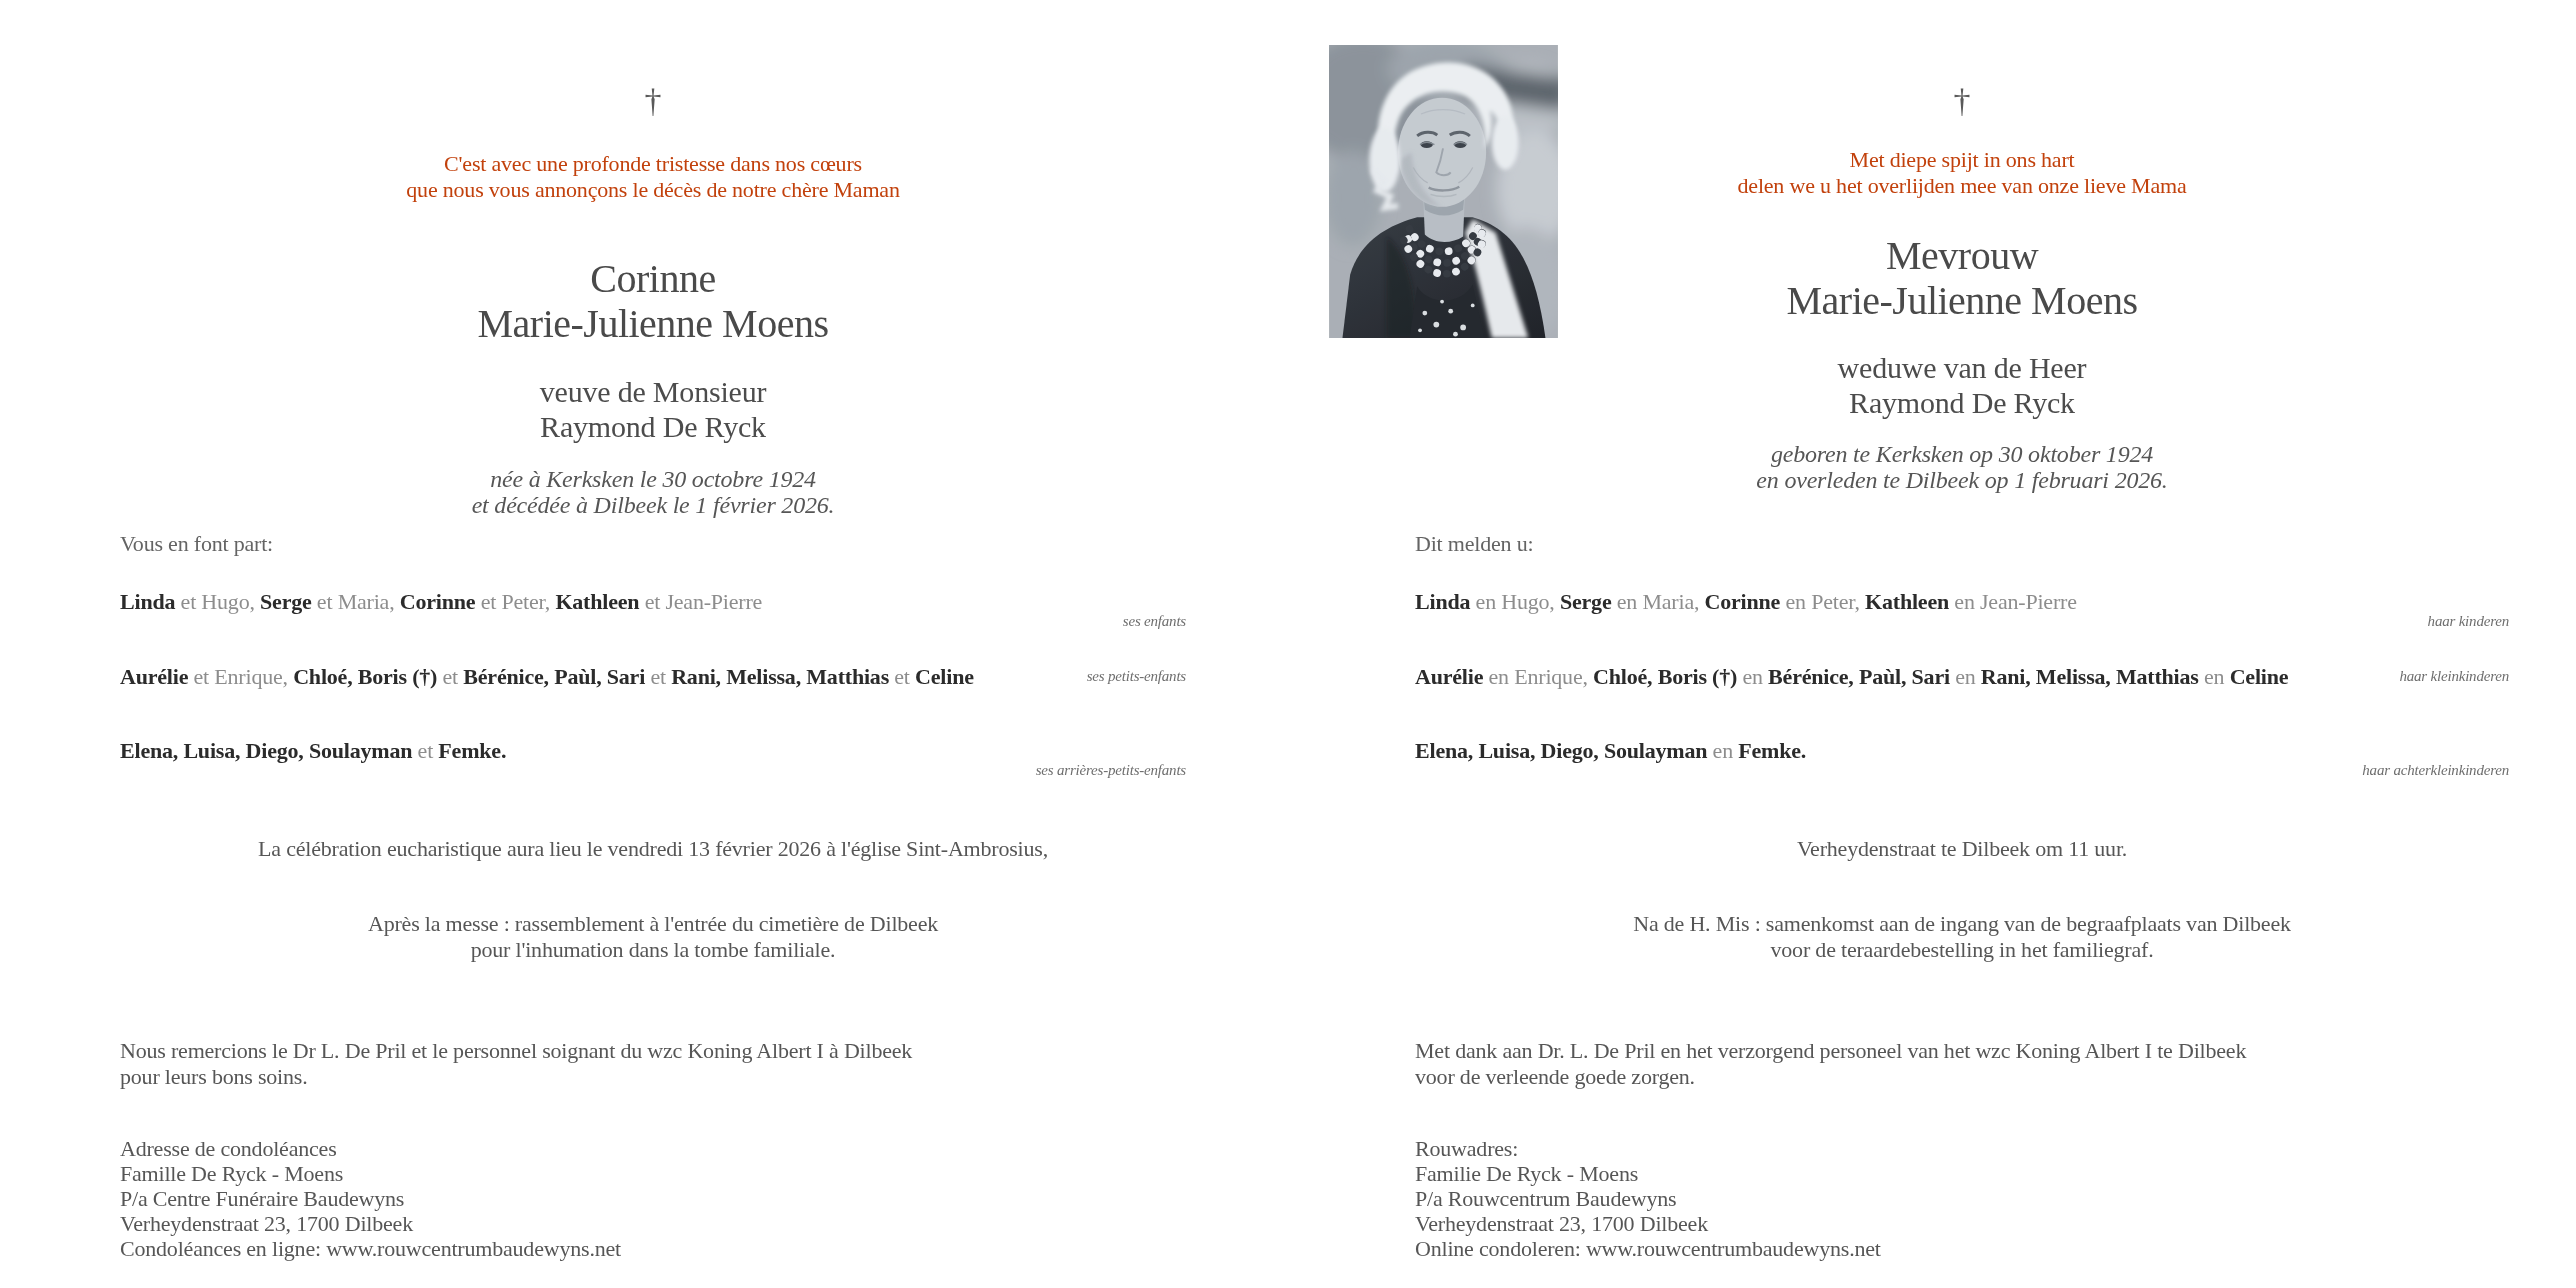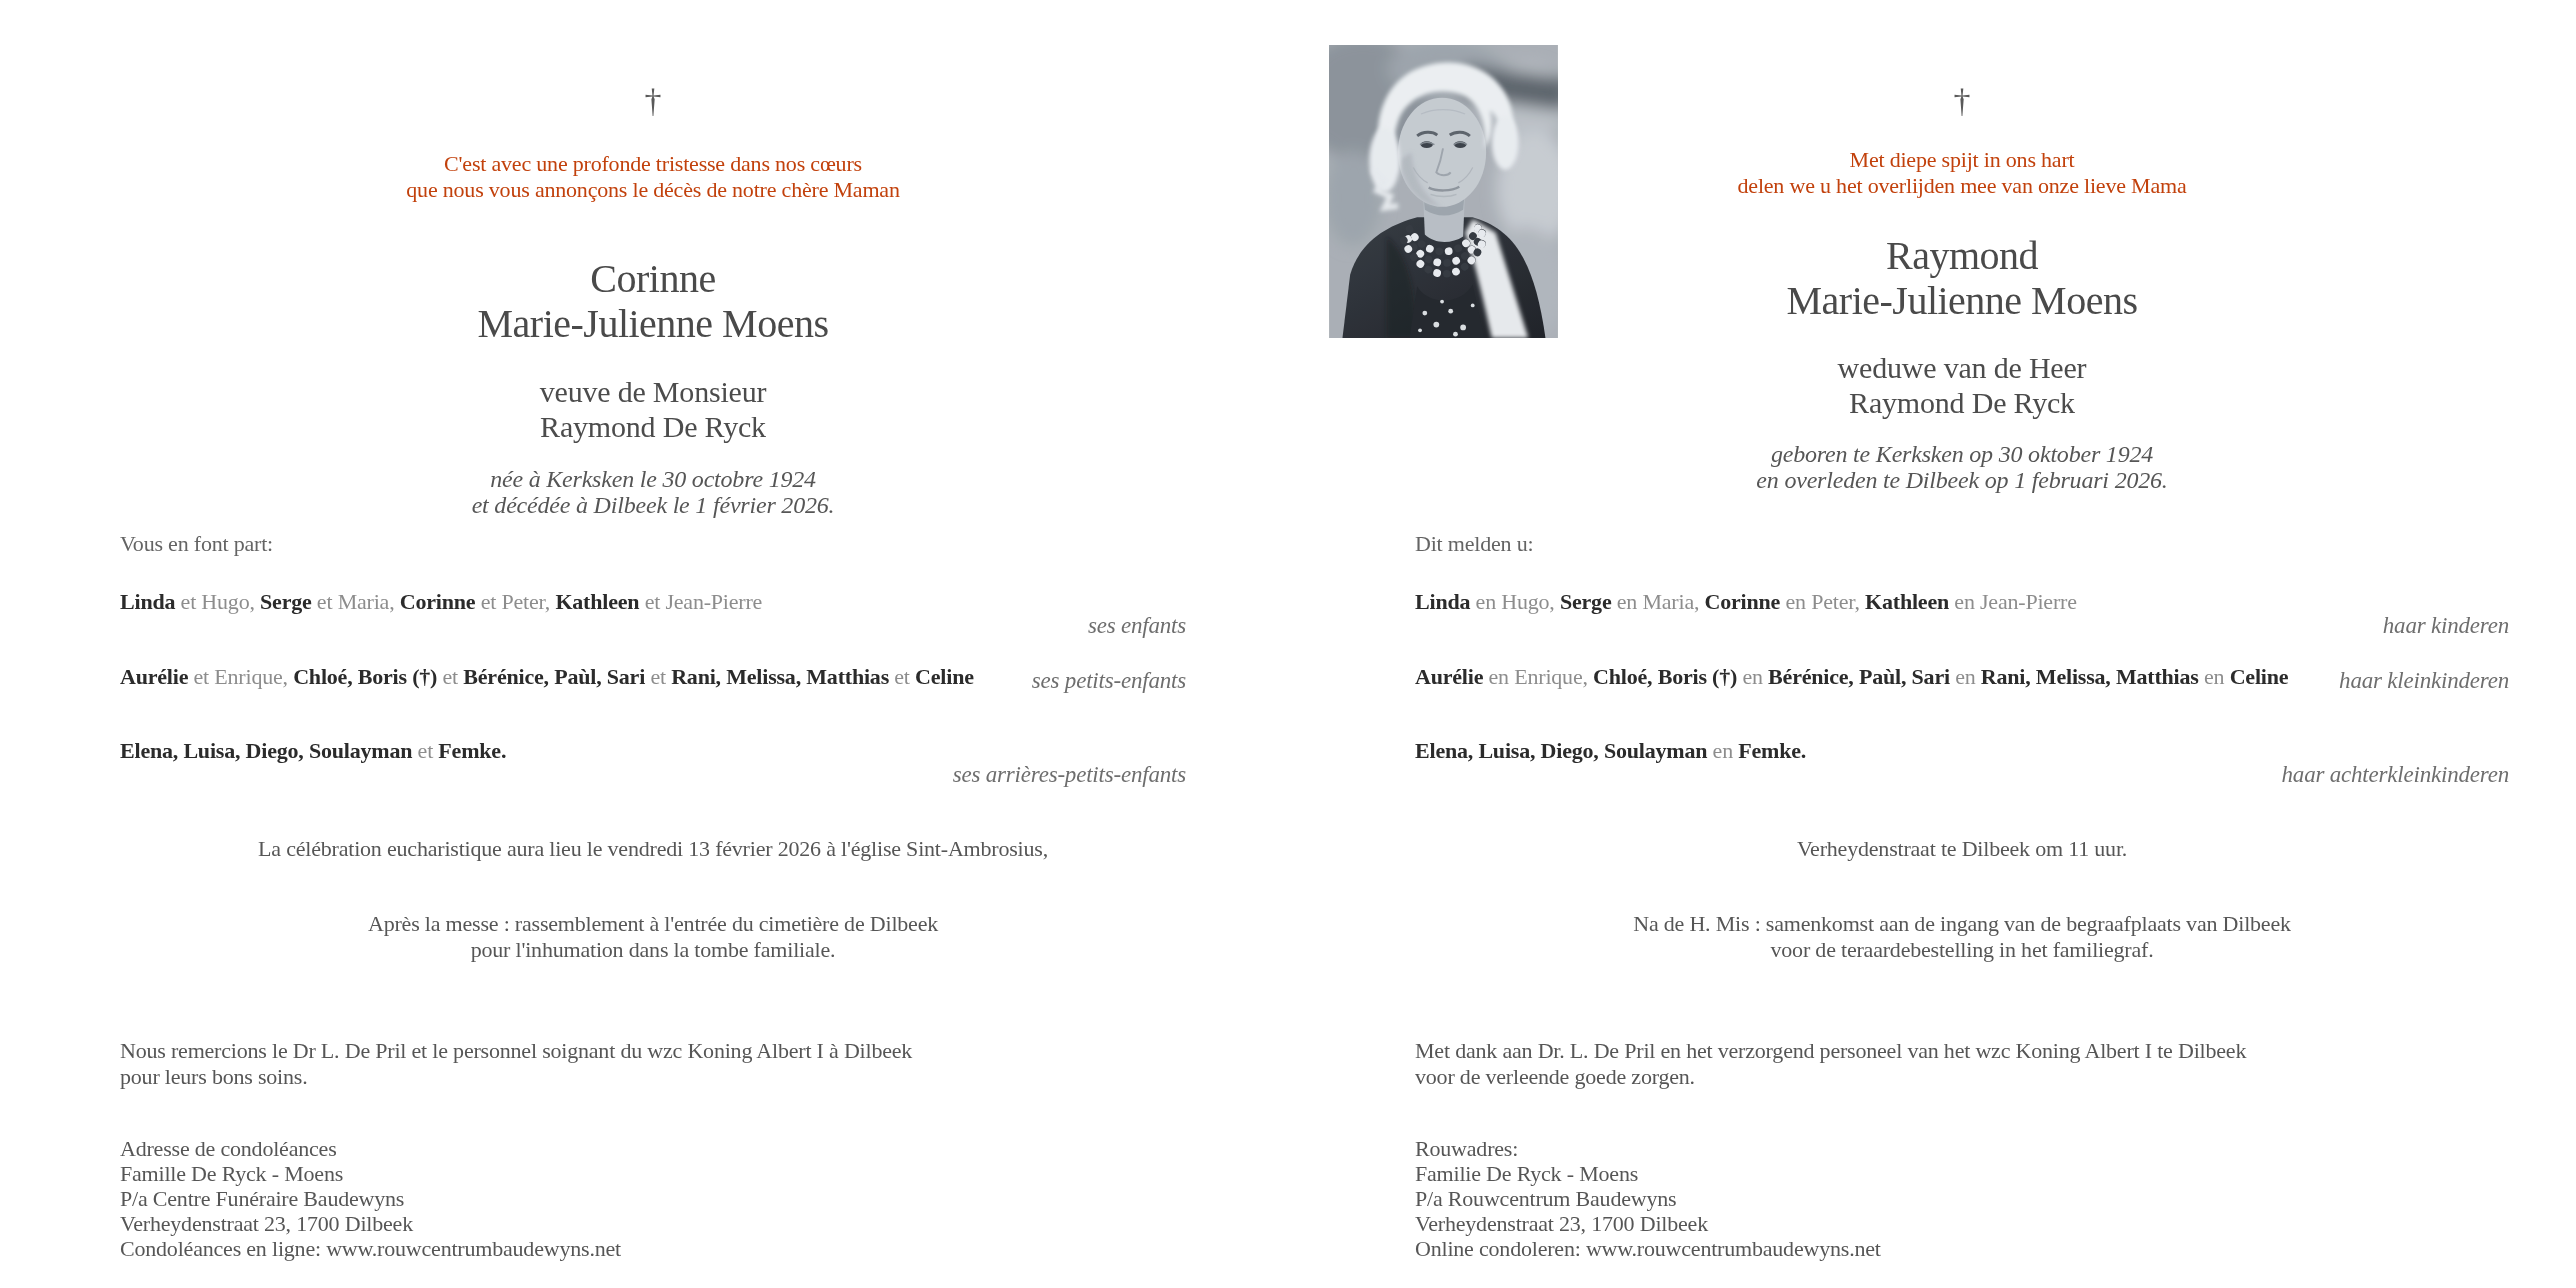--- a/index.html
+++ b/index.html
@@ -30,21 +30,21 @@
   .subtitle-r{top:350px;}
   .dates{font-size:24px;line-height:26px;font-style:italic;color:#565656;}
   .dates-l{top:466px;}
   .dates-r{top:441px;}
   .announce{top:531px;font-size:22px;color:#646464;}
 
   .famline{font-size:22px;color:#2b2b2b;white-space:nowrap;}
   .fam1{top:589px;}
   .fam2{top:664px;}
   .fam3{top:738px;}
-  .famlabel{font-size:23px;font-style:italic;color:#6e6e6e;}
+  .famlabel{font-size:15px;font-style:italic;color:#6e6e6e;}
   .lab1{top:613px;}
   .lab2{top:668px;}
   .lab3{top:762px;}
   .name-bold{font-weight:bold;color:#2b2b2b;}
   .name-light{font-weight:normal;color:#8d8d8d;}
 
   .para{font-size:22px;line-height:26px;color:#565656;}
   .cer1{top:836px;}
   .cer2{top:911px;}
   .thanks{top:1038px;}
@@ -184,21 +184,21 @@
   </div>
 
   <div class="abs col-r center cross">†</div>
 
   <div class="abs col-r center intro intro-r">
     <div>Met diepe spijt in ons hart</div>
     <div>delen we u het overlijden mee van onze lieve Mama</div>
   </div>
 
   <div class="abs col-r center title title-r">
-    <div>Raymond</div>
+    <div>Mevrouw</div>
     <div>Marie-Julienne Moens</div>
   </div>
 
   <div class="abs col-r center subtitle subtitle-r">
     <div>weduwe van de Heer</div>
     <div>Raymond De Ryck</div>
   </div>
 
   <div class="abs col-r center dates dates-r">
     <div>geboren te Kerksken op 30 oktober 1924</div>

